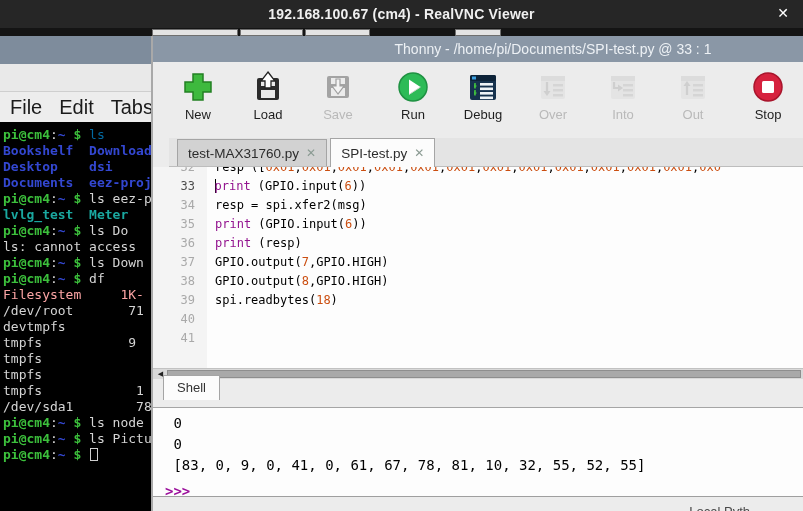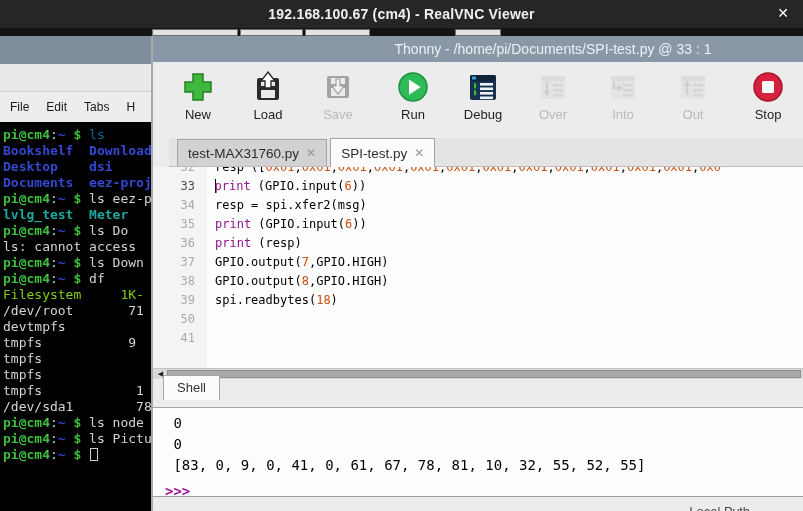--- a/index.html
+++ b/index.html
@@ -19,21 +19,21 @@
   
   .desktop { position:absolute; left:0; top:36px; width:151px; height:475px; background:#7e8c9c; }
   .bin { position:absolute; left:38px; top:44px; width:48px; height:22px; }
   .bin-lid { position:absolute; left:0; top:2px; width:48px; height:8px; background:#2196d6; border:2px solid #0b3a66; border-radius:2px; }
   .bin-body { position:absolute; left:5px; top:10px; width:38px; height:12px; background:#1f86c6; border:2px solid #0b3a66; border-top:none;
     background-image:linear-gradient(to right, transparent 8px, #5cb8e8 8px, #5cb8e8 10px, transparent 10px, transparent 18px, #5cb8e8 18px, #5cb8e8 20px, transparent 20px, transparent 28px, #5cb8e8 28px, #5cb8e8 30px, transparent 30px); }
   
   .term-win { position:absolute; left:0; top:64px; width:151px; height:447px; }
   .term-titlebar { height:28px; background:#e9e9e9; border-bottom:1px solid #cfcfcf; }
   .term-menubar { height:30px; background:#ededed; display:flex; align-items:center; gap:17px; padding-left:10px;
-    font-size:12px; color:#1a1a1a; white-space:nowrap; overflow:hidden; }
+    font-size:20px; color:#1a1a1a; white-space:nowrap; overflow:hidden; }
   .term-body { height:389px; background:#000; overflow:hidden; padding:5px 0 0 3px;
     font-family:"DejaVu Sans Mono", monospace; font-size:13px; line-height:16px; }
   .term-line { white-space:pre; height:16px; overflow:hidden; }
   .term-cursor { display:inline-block; width:8px; height:13px; border:1px solid #cfcfcf; vertical-align:-2px; margin-left:1px; }
   
   .thonny { position:absolute; left:151px; top:36px; width:652px; height:475px; background:#ececec; border-left:2px solid #a9a9a9; }
   .th-titlebar { position:absolute; left:0; top:0; right:0; height:26px; background:#8a97a6;
     display:flex; align-items:center; justify-content:center; padding-left:150px; }
   .th-title { color:#edf1f5; font-size:14px; white-space:nowrap; }
   .th-toolbar { position:absolute; left:0; top:26px; right:0; height:76px; background:#ececec;
@@ -112,21 +112,21 @@
         <div class="term-line"><span style="color: rgb(60, 192, 60); font-weight: bold;">pi@cm4</span><span style="color: rgb(212, 212, 212);">:</span><span style="color: rgb(51, 71, 209); font-weight: bold;">~</span><span style="color: rgb(60, 192, 60); font-weight: bold;"> $ </span><span style="color: #0369a1;">ls</span></div>
         <div class="term-line"><span style="color: rgb(51, 71, 209); font-weight: bold;">Bookshelf  Download</span></div>
         <div class="term-line"><span style="color: rgb(51, 71, 209); font-weight: bold;">Desktop    dsi</span></div>
         <div class="term-line"><span style="color: rgb(51, 71, 209); font-weight: bold;">Documents  eez-proj</span></div>
         <div class="term-line"><span style="color: rgb(60, 192, 60); font-weight: bold;">pi@cm4</span><span style="color: rgb(212, 212, 212);">:</span><span style="color: rgb(51, 71, 209); font-weight: bold;">~</span><span style="color: rgb(60, 192, 60); font-weight: bold;"> $ </span><span style="color: rgb(212, 212, 212);">ls eez-p</span></div>
         <div class="term-line"><span style="color: rgb(26, 168, 160); font-weight: bold;">lvlg_test  Meter</span></div>
         <div class="term-line"><span style="color: rgb(60, 192, 60); font-weight: bold;">pi@cm4</span><span style="color: rgb(212, 212, 212);">:</span><span style="color: rgb(51, 71, 209); font-weight: bold;">~</span><span style="color: rgb(60, 192, 60); font-weight: bold;"> $ </span><span style="color: rgb(212, 212, 212);">ls Do</span></div>
         <div class="term-line"><span style="color: rgb(212, 212, 212);">ls: cannot access</span></div>
         <div class="term-line"><span style="color: rgb(60, 192, 60); font-weight: bold;">pi@cm4</span><span style="color: rgb(212, 212, 212);">:</span><span style="color: rgb(51, 71, 209); font-weight: bold;">~</span><span style="color: rgb(60, 192, 60); font-weight: bold;"> $ </span><span style="color: rgb(212, 212, 212);">ls Down</span></div>
         <div class="term-line"><span style="color: rgb(60, 192, 60); font-weight: bold;">pi@cm4</span><span style="color: rgb(212, 212, 212);">:</span><span style="color: rgb(51, 71, 209); font-weight: bold;">~</span><span style="color: rgb(60, 192, 60); font-weight: bold;"> $ </span><span style="color: rgb(212, 212, 212);">df</span></div>
-        <div class="term-line"><span style="color: #84cc16;">Filesystem     1K-</span></div>
+        <div class="term-line"><span style="color: #fca5a5;">Filesystem     1K-</span></div>
         <div class="term-line"><span style="color: rgb(212, 212, 212);">/dev/root       71</span></div>
         <div class="term-line"><span style="color: rgb(212, 212, 212);">devtmpfs</span></div>
         <div class="term-line"><span style="color: rgb(212, 212, 212);">tmpfs           9</span></div>
         <div class="term-line"><span style="color: rgb(212, 212, 212);">tmpfs</span></div>
         <div class="term-line"><span style="color: rgb(212, 212, 212);">tmpfs</span></div>
         <div class="term-line"><span style="color: rgb(212, 212, 212);">tmpfs            1</span></div>
         <div class="term-line"><span style="color: rgb(212, 212, 212);">/dev/sda1        78</span></div>
         <div class="term-line"><span style="color: rgb(60, 192, 60); font-weight: bold;">pi@cm4</span><span style="color: rgb(212, 212, 212);">:</span><span style="color: rgb(51, 71, 209); font-weight: bold;">~</span><span style="color: rgb(60, 192, 60); font-weight: bold;"> $ </span><span style="color: rgb(212, 212, 212);">ls node</span></div>
         <div class="term-line"><span style="color: rgb(60, 192, 60); font-weight: bold;">pi@cm4</span><span style="color: rgb(212, 212, 212);">:</span><span style="color: rgb(51, 71, 209); font-weight: bold;">~</span><span style="color: rgb(60, 192, 60); font-weight: bold;"> $ </span><span style="color: rgb(212, 212, 212);">ls Pictu</span></div>
         <div class="term-line"><span style="color: rgb(60, 192, 60); font-weight: bold;">pi@cm4</span><span style="color: rgb(212, 212, 212);">:</span><span style="color: rgb(51, 71, 209); font-weight: bold;">~</span><span style="color: rgb(60, 192, 60); font-weight: bold;"> $ </span><span class="term-cursor"></span></div>
@@ -263,21 +263,21 @@
     <div class="th-editor">
       <div class="ed-scroll" id="ed-lines">
           <div class="ed-line"><span class="ed-num">32</span><span class="ed-code"><span style="color: rgb(0, 0, 0);">resp ([</span><span style="color: rgb(203, 78, 16);">0x01</span><span style="color: rgb(0, 0, 0);">,</span><span style="color: rgb(203, 78, 16);">0x01</span><span style="color: rgb(0, 0, 0);">,</span><span style="color: rgb(203, 78, 16);">0x01</span><span style="color: rgb(0, 0, 0);">,</span><span style="color: rgb(203, 78, 16);">0x01</span><span style="color: rgb(0, 0, 0);">,</span><span style="color: rgb(203, 78, 16);">0x01</span><span style="color: rgb(0, 0, 0);">,</span><span style="color: rgb(203, 78, 16);">0x01</span><span style="color: rgb(0, 0, 0);">,</span><span style="color: rgb(203, 78, 16);">0x01</span><span style="color: rgb(0, 0, 0);">,</span><span style="color: rgb(203, 78, 16);">0x01</span><span style="color: rgb(0, 0, 0);">,</span><span style="color: rgb(203, 78, 16);">0x01</span><span style="color: rgb(0, 0, 0);">,</span><span style="color: rgb(203, 78, 16);">0x01</span><span style="color: rgb(0, 0, 0);">,</span><span style="color: rgb(203, 78, 16);">0x01</span><span style="color: rgb(0, 0, 0);">,</span><span style="color: rgb(203, 78, 16);">0x01</span><span style="color: rgb(0, 0, 0);">,</span><span style="color: rgb(203, 78, 16);">0x0</span></span></div>
           <div class="ed-line"><span class="ed-num active">33</span><span class="ed-code"><span class="ed-cursor"></span><span style="color: rgb(147, 20, 143);">print</span><span style="color: rgb(0, 0, 0);"> (GPIO.input(</span><span style="color: rgb(203, 78, 16);">6</span><span style="color: rgb(0, 0, 0);">))</span></span></div>
           <div class="ed-line"><span class="ed-num">34</span><span class="ed-code"><span style="color: rgb(0, 0, 0);">resp = spi.xfer2(msg)</span></span></div>
           <div class="ed-line"><span class="ed-num">35</span><span class="ed-code"><span style="color: rgb(147, 20, 143);">print</span><span style="color: rgb(0, 0, 0);"> (GPIO.input(</span><span style="color: rgb(203, 78, 16);">6</span><span style="color: rgb(0, 0, 0);">))</span></span></div>
           <div class="ed-line"><span class="ed-num">36</span><span class="ed-code"><span style="color: rgb(147, 20, 143);">print</span><span style="color: rgb(0, 0, 0);"> (resp)</span></span></div>
           <div class="ed-line"><span class="ed-num">37</span><span class="ed-code"><span style="color: rgb(0, 0, 0);">GPIO.output(</span><span style="color: rgb(203, 78, 16);">7</span><span style="color: rgb(0, 0, 0);">,GPIO.HIGH)</span></span></div>
           <div class="ed-line"><span class="ed-num">38</span><span class="ed-code"><span style="color: rgb(0, 0, 0);">GPIO.output(</span><span style="color: rgb(203, 78, 16);">8</span><span style="color: rgb(0, 0, 0);">,GPIO.HIGH)</span></span></div>
           <div class="ed-line"><span class="ed-num">39</span><span class="ed-code"><span style="color: rgb(0, 0, 0);">spi.readbytes(</span><span style="color: rgb(203, 78, 16);">18</span><span style="color: rgb(0, 0, 0);">)</span></span></div>
-          <div class="ed-line"><span class="ed-num">50</span><span class="ed-code"></span></div>
+          <div class="ed-line"><span class="ed-num">40</span><span class="ed-code"></span></div>
           <div class="ed-line"><span class="ed-num">41</span><span class="ed-code"></span></div>
         </div>
     </div>
 
     <div class="th-hscroll">
       <div class="hs-arrow">◀</div>
       <div class="hs-thumb"></div>
     </div>
 
     <div class="th-shellbar">

